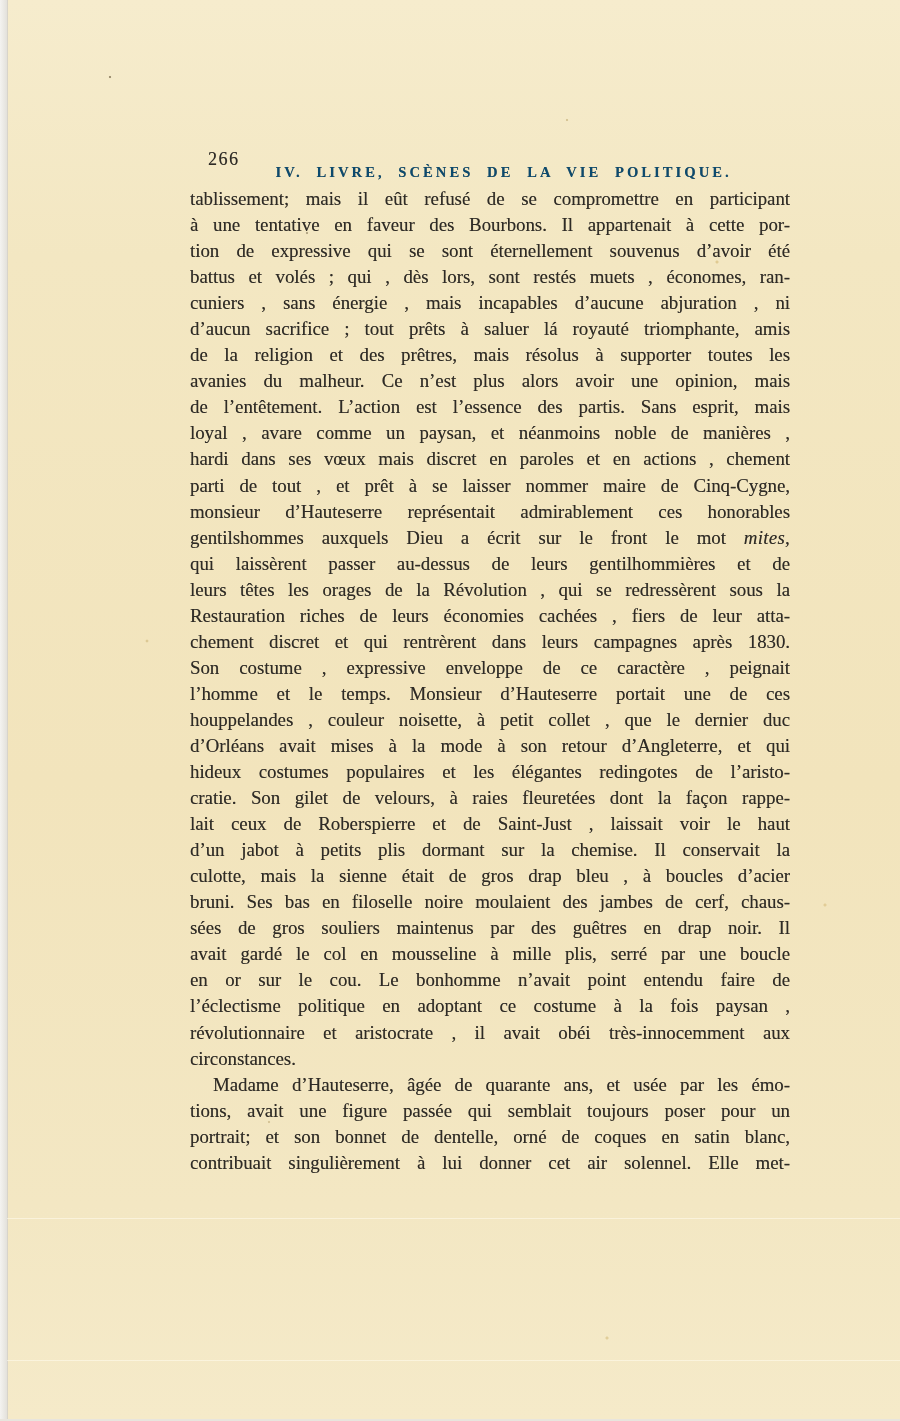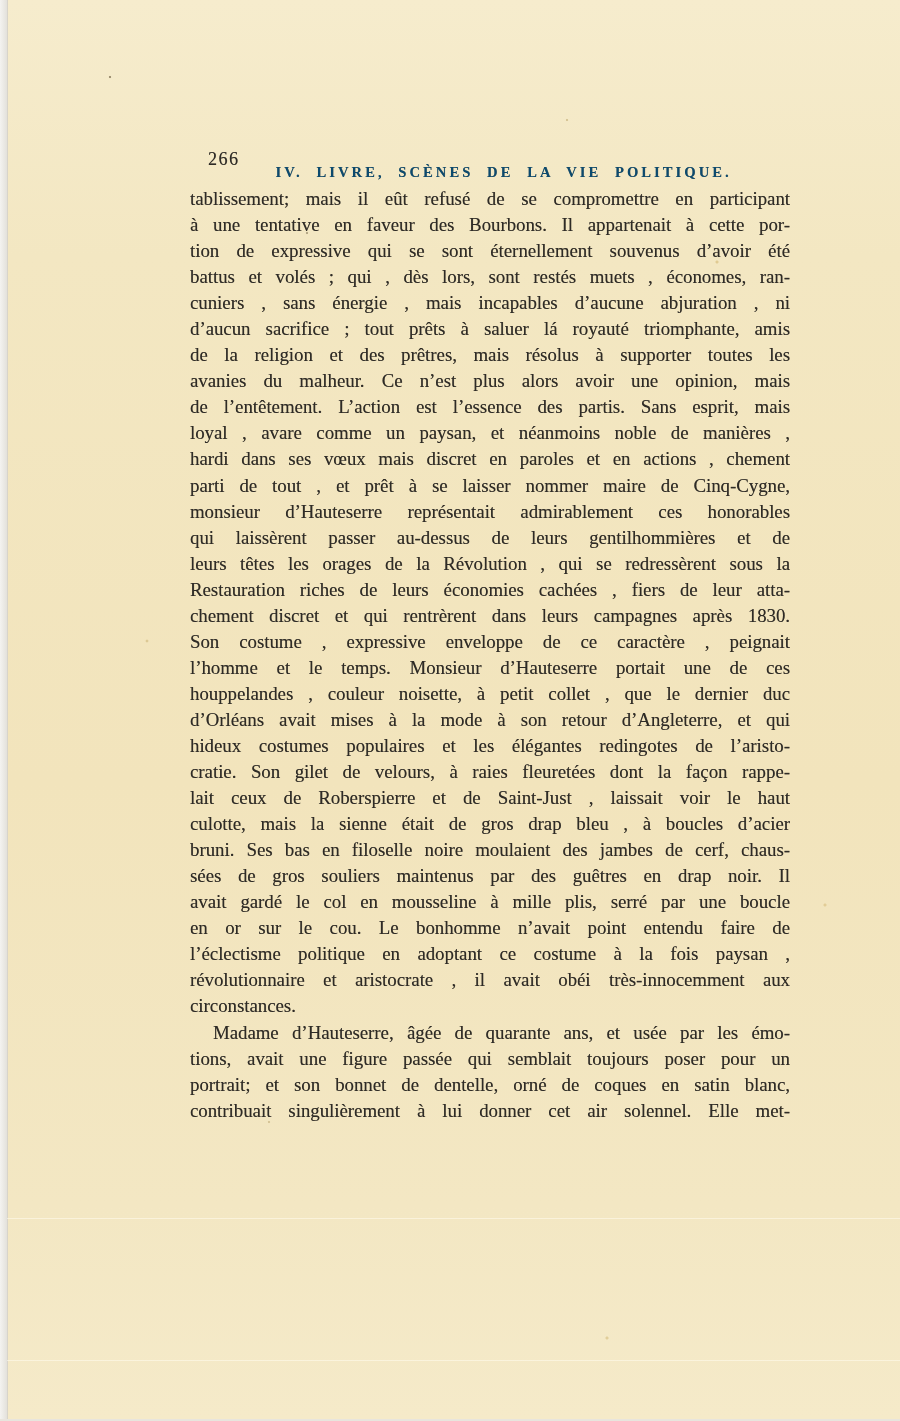--- a/index.html
+++ b/index.html
@@ -102,31 +102,33 @@
     <div class="line">battus et volés ; qui , dès lors, sont restés muets , économes, ran-</div>
     <div class="line">cuniers , sans énergie , mais incapables d’aucune abjuration , ni</div>
     <div class="line">d’aucun sacrifice ; tout prêts à saluer lá royauté triomphante, amis</div>
     <div class="line">de la religion et des prêtres, mais résolus à supporter toutes les</div>
     <div class="line">avanies du malheur. Ce n’est plus alors avoir une opinion, mais</div>
     <div class="line">de l’entêtement. L’action est l’essence des partis. Sans esprit, mais</div>
     <div class="line">loyal , avare comme un paysan, et néanmoins noble de manières ,</div>
     <div class="line">hardi dans ses vœux mais discret en paroles et en actions , chement</div>
     <div class="line">parti de tout , et prêt à se laisser nommer maire de Cinq-Cygne,</div>
     <div class="line">monsieur d’Hauteserre représentait admirablement ces honorables</div>
+    <div class="line">gentilshommes auxquels Dieu a écrit sur le front le mot <em>mites,</em></div>
     <div class="line">qui laissèrent passer au-dessus de leurs gentilhommières et de</div>
     <div class="line">leurs têtes les orages de la Révolution , qui se redressèrent sous la</div>
     <div class="line">Restauration riches de leurs économies cachées , fiers de leur atta-</div>
     <div class="line">chement discret et qui rentrèrent dans leurs campagnes après 1830.</div>
     <div class="line">Son costume , expressive enveloppe de ce caractère , peignait</div>
     <div class="line">l’homme et le temps. Monsieur d’Hauteserre portait une de ces</div>
     <div class="line">houppelandes , couleur noisette, à petit collet , que le dernier duc</div>
     <div class="line">d’Orléans avait mises à la mode à son retour d’Angleterre, et qui</div>
     <div class="line">hideux costumes populaires et les élégantes redingotes de l’aristo-</div>
     <div class="line">cratie. Son gilet de velours, à raies fleuretées dont la façon rappe-</div>
     <div class="line">lait ceux de Roberspierre et de Saint-Just , laissait voir le haut</div>
+    <div class="line">d’un jabot à petits plis dormant sur la chemise. Il conservait la</div>
     <div class="line">culotte, mais la sienne était de gros drap bleu , à boucles d’acier</div>
     <div class="line">bruni. Ses bas en filoselle noire moulaient des jambes de cerf, chaus-</div>
     <div class="line">sées de gros souliers maintenus par des guêtres en drap noir. Il</div>
     <div class="line">avait gardé le col en mousseline à mille plis, serré par une boucle</div>
     <div class="line">en or sur le cou. Le bonhomme n’avait point entendu faire de</div>
     <div class="line">l’éclectisme politique en adoptant ce costume à la fois paysan ,</div>
     <div class="line">révolutionnaire et aristocrate , il avait obéi très-innocemment aux</div>
     <div class="line short">circonstances.</div>
     <div class="line indent">Madame d’Hauteserre, âgée de quarante ans, et usée par les émo-</div>
     <div class="line">tions, avait une figure passée qui semblait toujours poser pour un</div>

